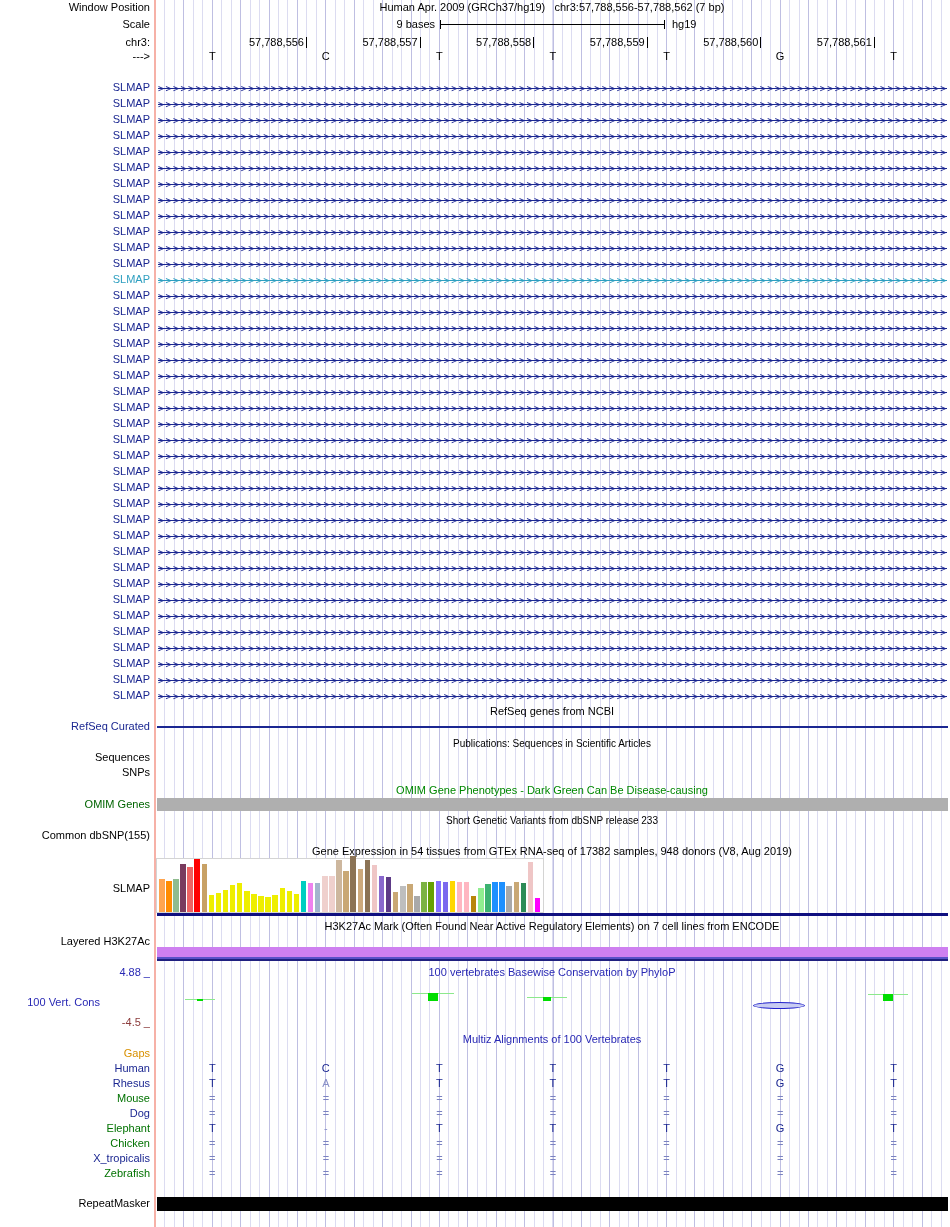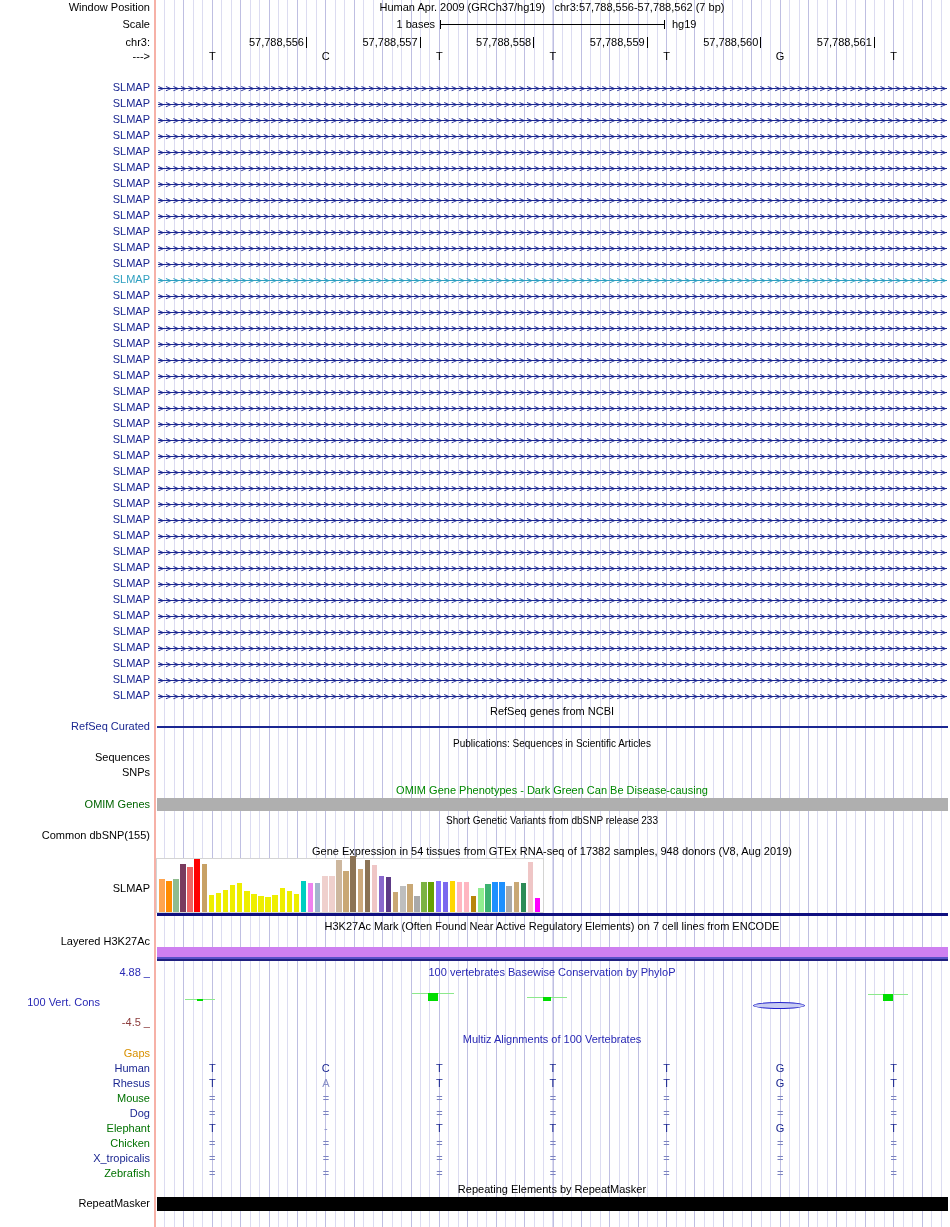--- a/index.html
+++ b/index.html
@@ -43,21 +43,21 @@
 <body>
 
 <div id="browser">
   <div id="guides" class="abs"></div>
   <div id="edge-line" class="abs"></div>
 
   <div class="abs leftlabel" style="top:1px;">Window Position</div>
   <div class="abs title" style="top:1px;"><span>Human Apr. 2009 (GRCh37/hg19)</span>&nbsp;&nbsp;&nbsp;<span>chr3:57,788,556-57,788,562 (7 bp)</span></div>
 
   <div class="abs leftlabel" style="top:18px;">Scale</div>
-  <div class="abs" style="top:18px;left:340px;width:95px;text-align:right;">1 bases</div>
+  <div class="abs" style="top:18px;left:340px;width:95px;text-align:right;">9 bases</div>
   <div class="abs ruler" style="left:440px;width:223px;"></div>
   <div class="abs" style="top:18px;left:672px;">hg19</div>
 
   <div class="abs leftlabel" style="top:36px;">chr3:</div>
   <div id="coords-row"></div>
 
   <div class="abs leftlabel" style="top:50px;">---&gt;</div>
   <div id="bases-row"></div>
 
   <div id="gencode-rows">
@@ -300,21 +300,20 @@
       <div class="abs leftlabel" style="top: 1167px; color: rgb(0, 114, 0);">Zebrafish</div>
       <div class="abs mz-letter" style="left: 202.286px; top: 1167px; color: rgb(122, 130, 192);">=</div>
       <div class="abs mz-letter" style="left: 315.856px; top: 1167px; color: rgb(122, 130, 192);">=</div>
       <div class="abs mz-letter" style="left: 429.428px; top: 1167px; color: rgb(122, 130, 192);">=</div>
       <div class="abs mz-letter" style="left: 542.998px; top: 1167px; color: rgb(122, 130, 192);">=</div>
       <div class="abs mz-letter" style="left: 656.569px; top: 1167px; color: rgb(122, 130, 192);">=</div>
       <div class="abs mz-letter" style="left: 770.14px; top: 1167px; color: rgb(122, 130, 192);">=</div>
       <div class="abs mz-letter" style="left: 883.712px; top: 1167px; color: rgb(122, 130, 192);">=</div>
     </div>
 
-  <div class="abs title" style="top:1183px;">Repeating Elements by RepeatMasker</div>
   <div class="abs leftlabel" style="top:1197px;">RepeatMasker</div>
   <div class="abs blackbar" style="top:1197px;"></div>
 <div class="abs coordtext" style="left: 204px;">57,788,556</div>
     <div class="abs coordtick" style="left: 306px;"></div>
     <div class="abs coordtext" style="left: 317.571px;">57,788,557</div>
     <div class="abs coordtick" style="left: 419.571px;"></div>
     <div class="abs coordtext" style="left: 431.142px;">57,788,558</div>
     <div class="abs coordtick" style="left: 533.142px;"></div>
     <div class="abs coordtext" style="left: 544.713px;">57,788,559</div>
     <div class="abs coordtick" style="left: 646.713px;"></div>

